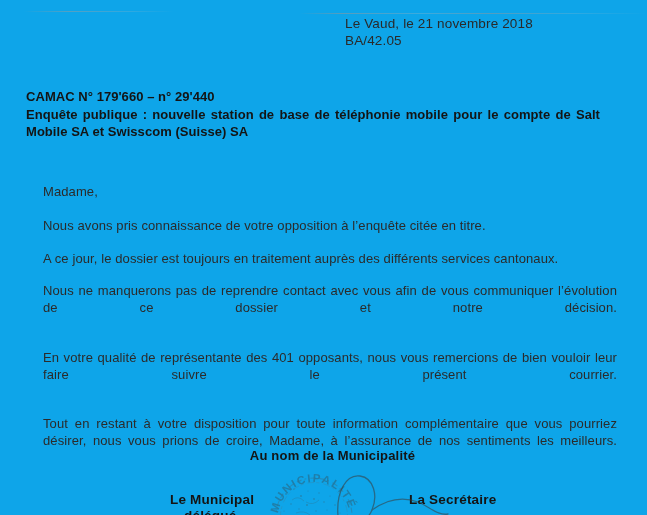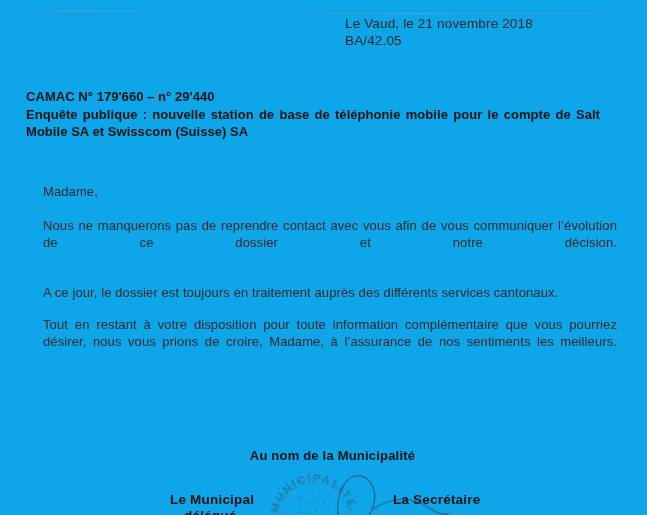--- a/index.html
+++ b/index.html
@@ -129,21 +129,21 @@
   }
   .sig-name {
     position: absolute;
     font-size: 13.5px;
     font-weight: bold;
     letter-spacing: 0.2px;
     color: #141414;
     line-height: 16px;
   }
   .sig-name.left { left: 170px; }
-  .sig-name.right { left: 348px; padding-left: 45px; }
+  .sig-name.right { left: 364px; padding-left: 45px; }
   .sig-sub {
     font-size: 13.5px;
     font-weight: bold;
     display: block;
     padding-left: 14px;
   }
 
   
   #stamp {
     position: absolute;
@@ -189,22 +189,24 @@
 
   <div id="subject-block">
     <div>CAMAC N° 179'660 – n° 29'440</div>
     <div class="subject-wrap">
       <span>Enquête publique : nouvelle station de base de téléphonie mobile pour le compte de Salt Mobile SA et Swisscom (Suisse) SA</span>
     </div>
   </div>
 
   <div id="body-block">
     <p class="para salutation nojust">Madame,</p>
+    <p class="para nojust">Nous avons pris connaissance de votre opposition à l’enquête citée en titre.</p>
+    <p class="para nojust">A ce jour, le dossier est toujours en traitement auprès des différents services cantonaux.</p>
     <p class="para">Nous ne manquerons pas de reprendre contact avec vous afin de vous communiquer l’évolution de ce dossier et notre décision.</p>
-    <p class="para nojust">A ce jour, le dossier est toujours en traitement auprès des différents services cantonaux.</p>
+    <p class="para">En votre qualité de représentante des 401 opposants, nous vous remercions de bien vouloir leur faire suivre le présent courrier.</p>
     <p class="para last">Tout en restant à votre disposition pour toute information complémentaire que vous pourriez désirer, nous vous prions de croire, Madame, à l’assurance de nos sentiments les meilleurs.</p>
   </div>
 
   <div id="signature-block">
     <div id="sig-heading">Au nom de la Municipalité</div>
     <div class="sig-names">
       <div class="sig-name left">
         <span>Le Municipal</span>
         <span class="sig-sub">délégué</span>
       </div>

